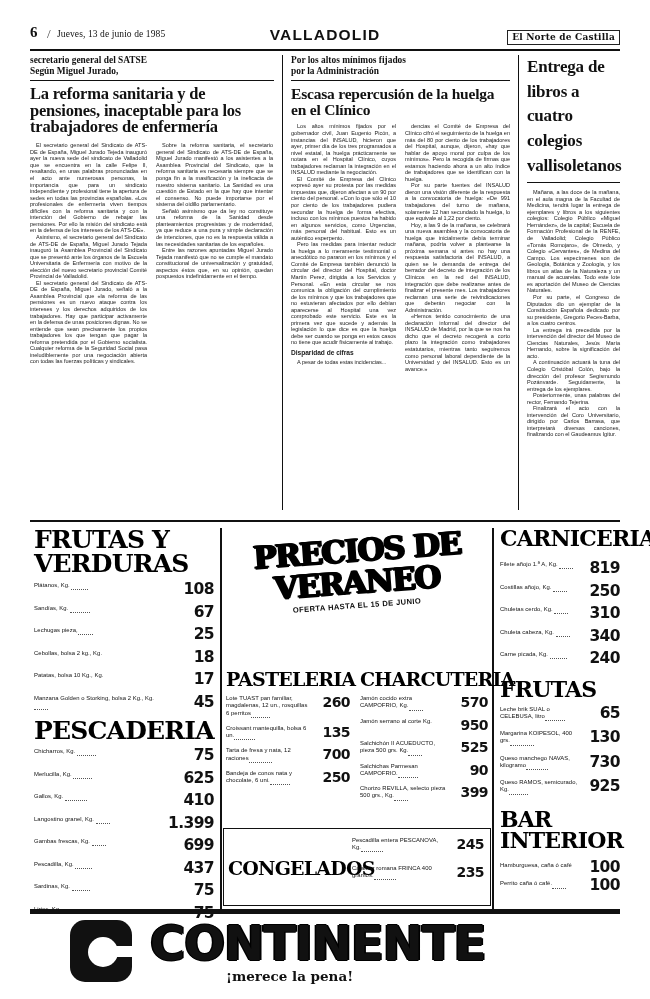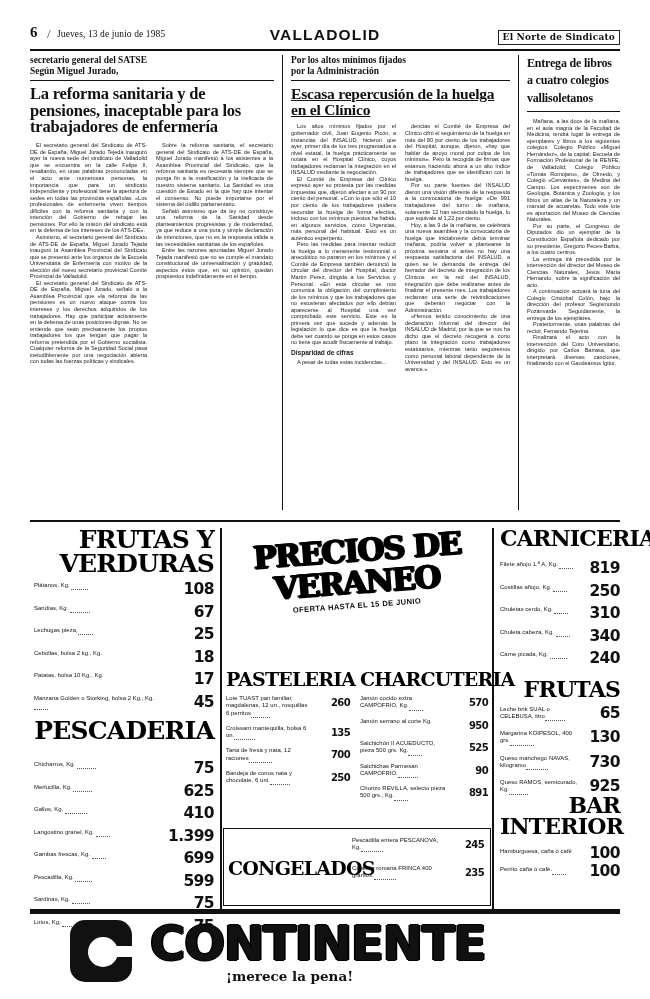--- a/index.html
+++ b/index.html
@@ -24,52 +24,52 @@
 
   
   .news{position:absolute;left:30px;top:55px;width:590px;height:460px;}
   .vrule{position:absolute;width:1px;background:#111;top:0;}
   .colgroup{position:absolute;top:0;}
 
   .kicker{font-family:"Liberation Serif",serif;font-weight:bold;font-size:9.4px;line-height:11.4px;
           border-bottom:1.4px solid #111;padding-bottom:2px;margin-bottom:5px;}
   .headline{font-family:"Liberation Serif",serif;font-weight:bold;line-height:1.02;letter-spacing:-.2px;}
   .h-left{font-size:16.5px;}
-  .h-mid{font-size:15.5px;text-decoration:underline;}
-  .h-right{font-size:12px;line-height:1.45;}
+  .h-mid{font-size:15.5px;}
+  .h-right{font-size:17px;line-height:1.45;}
 
   .body-cols{display:flex;gap:9px;margin-top:6px;}
   .bcol{font-family:"Liberation Sans",sans-serif;font-size:5.55px;line-height:6.55px;text-align:justify;
         color:#1b1b1b;letter-spacing:-.02px;}
   .bcol p{margin:0 0 0 0;text-indent:6px;}
   .bcol p.first{text-indent:6px;}
   .subhead{font-family:"Liberation Sans",sans-serif;font-weight:bold;font-size:6.6px;margin:4px 0 2px 0;}
 
   
   .adwrap{position:absolute;left:30px;top:520px;width:590px;height:395px;background:#fff;}
   .ad-topline{position:absolute;left:0;top:0;width:590px;height:2px;background:#111;}
   .ad-inner{position:absolute;left:0;top:2px;width:590px;height:393px;}
 
   .adcol{position:absolute;top:0;}
   .ad-divider{position:absolute;width:1.5px;background:#111;}
 
-  .cat{font-family:"DejaVu Serif",serif;font-weight:bold;text-align:right;letter-spacing:-.8px;
+  .cat{font-family:"DejaVu Serif",serif;font-weight:bold;text-align:left;letter-spacing:-.8px;
        line-height:.96;color:#000;}
   .cat-lg{font-size:25px;}
   .cat-md{font-size:22px;}
   .cat-sm{font-size:19px;}
 
   table.items{border-collapse:collapse;width:100%;}
   table.items td{vertical-align:top;padding:0;}
   .it-name{font-family:"Liberation Sans",sans-serif;font-size:5.9px;line-height:7.2px;
            letter-spacing:.05px;padding-right:3px;}
   .dots{border-bottom:1px dotted #555;display:inline-block;min-width:14px;}
   .it-price{font-family:"DejaVu Sans",sans-serif;font-weight:bold;font-size:15.5px;text-align:right;
             line-height:15.5px;letter-spacing:-.6px;white-space:nowrap;}
-  .it-price.small{font-size:10px;}
+  .it-price.small{font-size:14px;}
   .rowgap{height:7px;}
 
   
   .promo{position:absolute;text-align:center;}
   .promo-1,.promo-2{font-family:"DejaVu Serif",serif;font-weight:bold;font-style:normal;
      letter-spacing:-1.5px;color:#000;line-height:.92;
      transform:rotate(-4.2deg);
      text-shadow:1.2px 0 0 #000, -1.2px 0 0 #000, 0 1.1px 0 #000;}
   .promo-1{font-size:31px;}
   .promo-2{font-size:31px;margin-top:3px;}
@@ -91,21 +91,21 @@
 </head>
 <body>
 
 <div class="page">
 
   <div class="masthead">
     <span class="mh-pageno">6</span>
     <span class="mh-slash">/</span>
     <span class="mh-date">Jueves, 13 de junio de 1985</span>
     <span class="mh-section">VALLADOLID</span>
-    <span class="mh-logo">El Norte de Sindicato</span>
+    <span class="mh-logo">El Norte de Castilla</span>
   </div>
   <div class="mh-rule"></div>
 
   <div class="news">
 
     <div class="vrule" style="left:252px;height:455px;"></div>
     <div class="vrule" style="left:488px;height:455px;"></div>
 
     <div class="colgroup" style="left:0;width:244px;">
       <div class="kicker">
@@ -210,21 +210,21 @@
                 <td class="rowgap" colspan="2"></td>
               </tr>
           <tr>
             <td class="it-name"><span>Manzana Golden o Storking, bolsa 2 Kg., Kg.</span> <span class="dots">&nbsp;&nbsp;&nbsp;&nbsp;</span></td>
             <td class="it-price">45</td>
           </tr>
         </tbody>
           </table>
 
         <div class="cat cat-lg" style="margin-top:9px;">PESCADERIA</div>
-        <table class="items" style="margin-top:18px;">
+        <table class="items" style="margin-top:5px;">
           <tbody>
               <tr>
             <td class="it-name" style="width:126px;"><span>Chicharros, Kg.</span> <span class="dots">&nbsp;&nbsp;&nbsp;&nbsp;&nbsp;&nbsp;&nbsp;&nbsp;&nbsp;&nbsp;&nbsp;</span></td>
             <td class="it-price">75</td>
           </tr>
           <tr>
                 <td class="rowgap" colspan="2"></td>
               </tr>
           <tr>
             <td class="it-name"><span>Merlucilla, Kg.</span> <span class="dots">&nbsp;&nbsp;&nbsp;&nbsp;&nbsp;&nbsp;&nbsp;&nbsp;&nbsp;&nbsp;&nbsp;</span></td>
@@ -249,21 +249,21 @@
               </tr>
           <tr>
             <td class="it-name"><span>Gambas frescas, Kg.</span> <span class="dots">&nbsp;&nbsp;&nbsp;&nbsp;&nbsp;&nbsp;</span></td>
             <td class="it-price">699</td>
           </tr>
           <tr>
                 <td class="rowgap" colspan="2"></td>
               </tr>
           <tr>
             <td class="it-name"><span>Pescadilla, Kg.</span> <span class="dots">&nbsp;&nbsp;&nbsp;&nbsp;&nbsp;&nbsp;&nbsp;&nbsp;&nbsp;&nbsp;</span></td>
-            <td class="it-price">599</td>
+            <td class="it-price">437</td>
           </tr>
           <tr>
                 <td class="rowgap" colspan="2"></td>
               </tr>
           <tr>
             <td class="it-name"><span>Sardinas, Kg.</span> <span class="dots">&nbsp;&nbsp;&nbsp;&nbsp;&nbsp;&nbsp;&nbsp;&nbsp;&nbsp;&nbsp;&nbsp;</span></td>
             <td class="it-price">75</td>
           </tr>
           <tr>
                 <td class="rowgap" colspan="2"></td>
@@ -342,21 +342,21 @@
               </tr>
           <tr>
             <td class="it-name"><span>Salchichas Parmesan CAMPOFRIO.</span><span class="dots">&nbsp;&nbsp;&nbsp;&nbsp;&nbsp;&nbsp;&nbsp;&nbsp;&nbsp;&nbsp;&nbsp;&nbsp;</span></td>
             <td class="it-price small">90</td>
           </tr>
           <tr>
                 <td class="rowgap" colspan="2"></td>
               </tr>
           <tr>
             <td class="it-name"><span>Chorizo REVILLA, selecto pieza 500 grs., Kg.</span><span class="dots">&nbsp;&nbsp;&nbsp;&nbsp;&nbsp;&nbsp;&nbsp;&nbsp;</span></td>
-            <td class="it-price small">891</td>
+            <td class="it-price small">399</td>
           </tr>
         </tbody>
           </table>
       </div>
 
       <div class="boxed" style="left:193px;top:306px;width:266px;height:76px;">
         <div class="cat cat-sm" style="position:absolute;left:4px;top:30px;width:118px;">CONGELADOS</div>
         <table class="items" style="position:absolute;left:128px;top:8px;width:132px;">
           <tbody>
               <tr>
@@ -437,21 +437,21 @@
           <tr>
                 <td class="rowgap" colspan="2" style="height:9px;"></td>
               </tr>
           <tr>
             <td class="it-name"><span>Queso RAMOS, semicurado, Kg.</span><span class="dots">&nbsp;&nbsp;&nbsp;&nbsp;&nbsp;&nbsp;&nbsp;&nbsp;&nbsp;&nbsp;&nbsp;</span></td>
             <td class="it-price">925</td>
           </tr>
         </tbody>
           </table>
 
-        <div class="cat cat-md" style="">BAR INTERIOR</div>
+        <div class="cat cat-md" style="margin-top:14px;">BAR INTERIOR</div>
         <table class="items" style="margin-top:9px;">
           <tbody>
               <tr>
             <td class="it-name" style="width:80px;padding-top:2px;"><span>Hamburguesa, caña ó café</span></td>
             <td class="it-price">100</td>
           </tr>
           <tr>
                 <td class="rowgap" colspan="2" style="height:3px;"></td>
               </tr>
           <tr>

